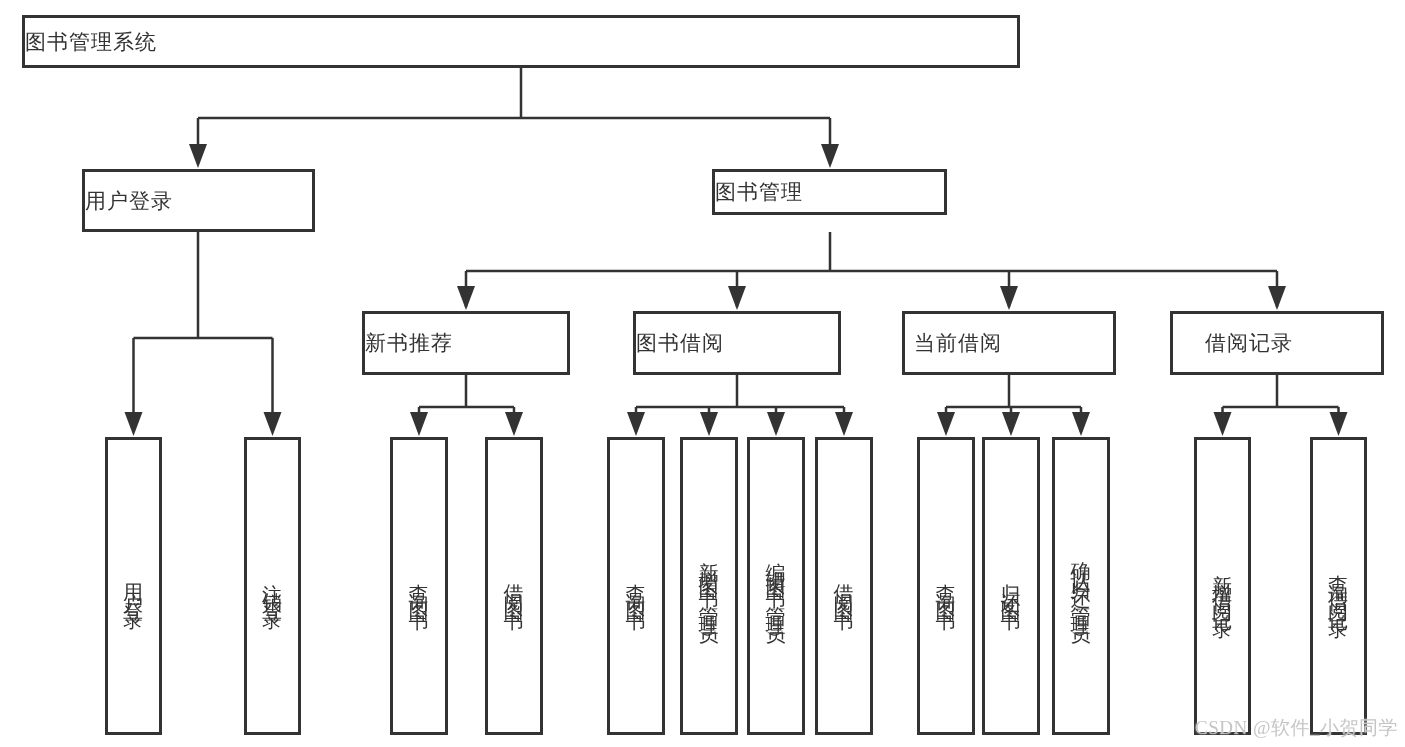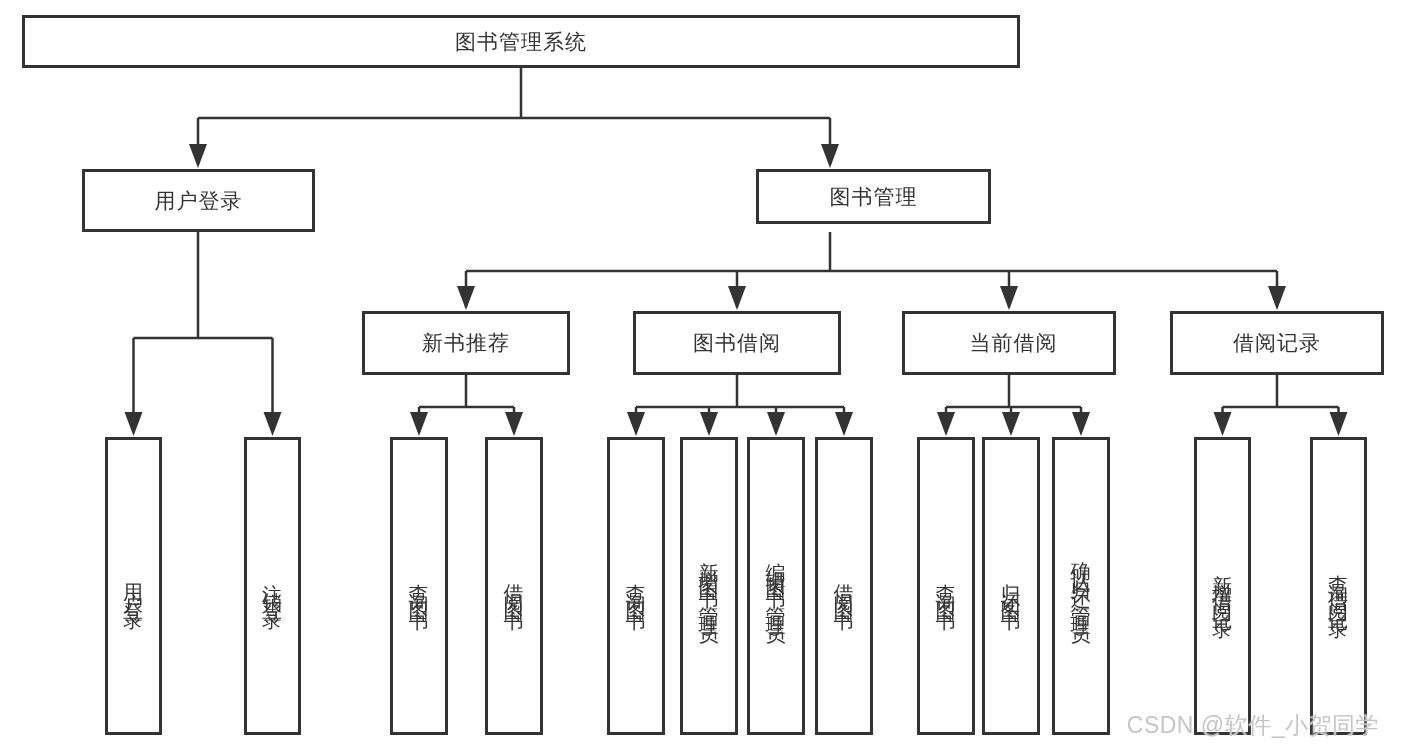--- a/index.html
+++ b/index.html
@@ -25,21 +25,21 @@
     width: 1405px; height: 747px;
   }
   .connector { stroke: var(--line); stroke-width: 2.5; fill: none; }
   .arrow { fill: var(--line); stroke: none; }
   .box {
     position: absolute;
     border: 3px solid var(--line);
     background: var(--bg);
     display: flex;
     align-items: center;
-    justify-content: center;
+    justify-content: flex-start;
     font-size: 21px;
     letter-spacing: 1px;
     color: var(--text);
   }
   .vbox {
     position: absolute;
     border: 3px solid var(--line);
     background: var(--bg);
     display: flex;
     align-items: center;
@@ -49,27 +49,28 @@
     writing-mode: vertical-rl;
     text-orientation: mixed;
     font-size: 20px;
     letter-spacing: 9px;
     line-height: 1;
     color: var(--text);
     white-space: nowrap;
   }
   .watermark {
     position: absolute;
-    right: 26px;
+    right: 7px;
     bottom: 6px;
-    font-size: 23px;
+    font-size: 19px;
     color: var(--watermark-color);
     letter-spacing: 0.5px;
     pointer-events: none;
     text-shadow: 0 0 2px #ffffff;
+    font-family: Liberation Serif, serif;
   }
 </style>
 </head>
 <body>
 
 <div id="canvas">
 
   <svg id="connectors" viewBox="0 0 1405 747" xmlns="http://www.w3.org/2000/svg">
     <defs>
       <path id="arrowhead" d="M -9 -24 L 9 -24 L 0 0 Z"></path>
@@ -110,34 +111,34 @@
     <use href="#arrowhead" class="arrow" x="1338.5" y="436"></use>
   </svg>
 
   <div class="box" style="left:22px;top:15px;width:998px;height:53px;">
     <span>图书管理系统</span>
   </div>
 
   <div class="box" style="left:82px;top:169px;width:233px;height:63px;">
     <span>用户登录</span>
   </div>
-  <div class="box" style="left:712px;top:169px;width:235px;height:55px;margin-left:44px;">
+  <div class="box" style="left:712px;top:169px;width:235px;height:46px;">
     <span>图书管理</span>
   </div>
 
   <div class="box" style="left:633px;top:311px;width:208px;height:64px;">
     <span>图书借阅</span>
   </div>
   <div class="box" style="left:362px;top:311px;width:208px;height:64px;">
     <span>新书推荐</span>
   </div>
   <div class="box" style="left:902px;top:311px;width:214px;height:64px;padding-left:9px;">
     <span>当前借阅</span>
   </div>
-  <div class="box" style="left:1170px;top:311px;width:214px;height:64px;">
+  <div class="box" style="left:1170px;top:311px;width:214px;height:64px;padding-left:32px;">
     <span>借阅记录</span>
   </div>
 
   <div class="vbox" style="left:105px;top:437px;width:57px;height:298px;">
     <span class="vlabel">用户登录</span>
   </div>
   <div class="vbox" style="left:244px;top:437px;width:57px;height:298px;">
     <span class="vlabel">注销登录</span>
   </div>
 

